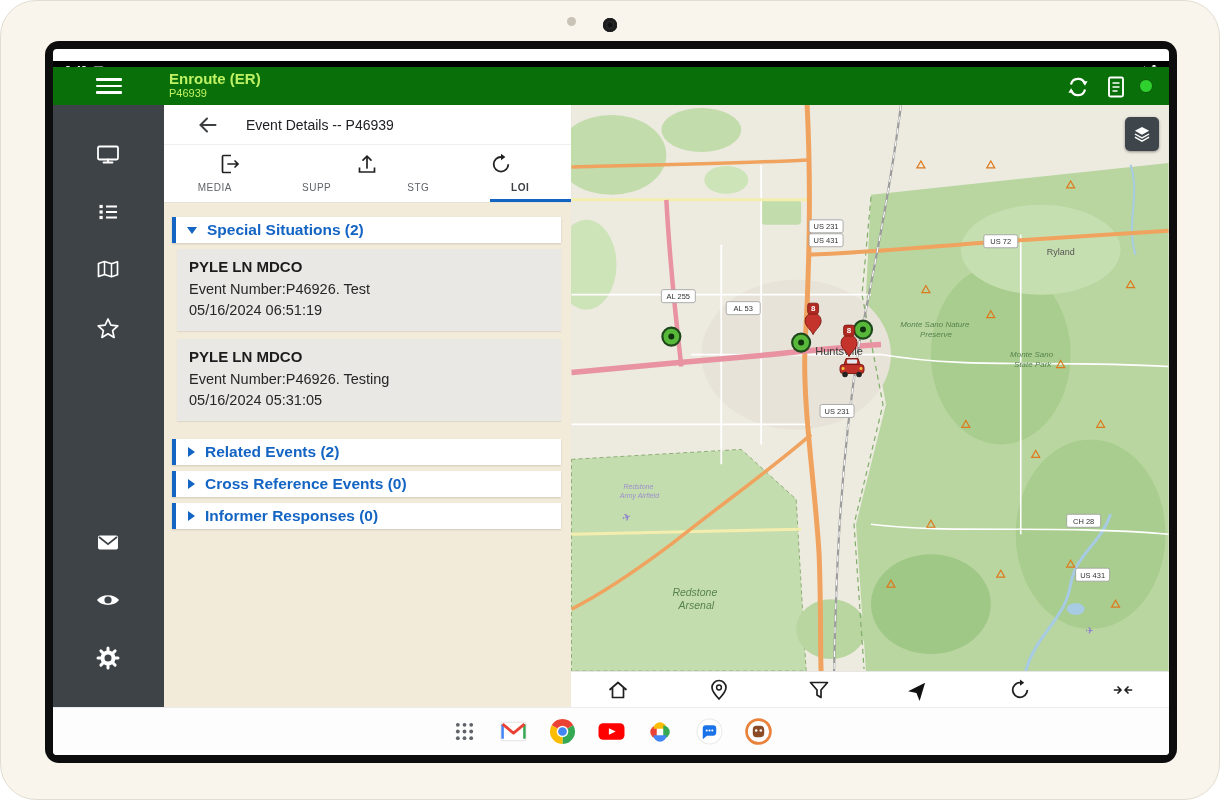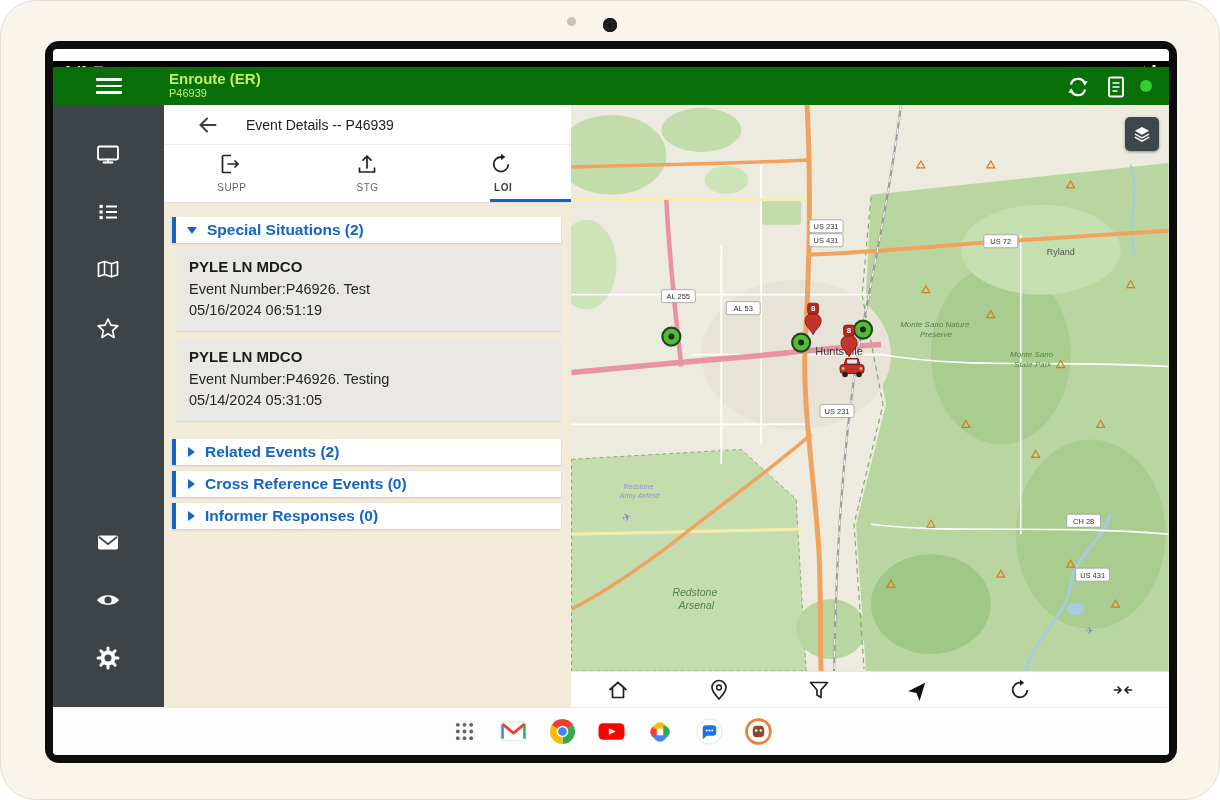--- a/index.html
+++ b/index.html
@@ -157,20 +157,21 @@
             <path d="M11,12 H21 M18,9 L21,12 L18,15" stroke="#222" stroke-width="1.7" fill="none" stroke-linecap="round"></path>
           </svg>
           <svg class="tab-ico" style="left:191px" viewBox="0 0 24 24">
             <path d="M12,16 V4.5 M8,8.2 L12,4.2 L16,8.2" stroke="#222" stroke-width="1.7" fill="none" stroke-linecap="round"></path>
             <path d="M4.5,15.5 V20 H19.5 V15.5" stroke="#222" stroke-width="1.7" fill="none"></path>
           </svg>
           <svg class="tab-ico" style="left:325px" viewBox="0 0 24 24">
             <path d="M12,5 A7.3,7.3 0 1 0 19.3,12.3" stroke="#222" stroke-width="1.8" fill="none"></path>
             <path d="M12,1.8 L16.4,5 L12,8.2 Z" fill="#222"></path>
           </svg>
+          <div class="tab">MEDIA</div>
           <div class="tab">SUPP</div>
           <div class="tab">STG</div>
           <div class="tab active">LOI</div>
           <div class="tab-underline"></div>
         </div>
 
         <div class="p-sections">
           <div class="sec-head">
             <div class="bar"></div>
             <div class="tri-down"></div>
@@ -179,21 +180,21 @@
 
           <div class="item-card">
             <div class="it">PYLE LN MDCO</div>
             <div class="il">Event Number:P46926. Test</div>
             <div class="il">05/16/2024 06:51:19</div>
           </div>
 
           <div class="item-card">
             <div class="it">PYLE LN MDCO</div>
             <div class="il">Event Number:P46926. Testing</div>
-            <div class="il">05/14/2024 05:31:05</div>
+            <div class="il">05/16/2024 05:31:05</div>
           </div>
 
           <div class="sec-gap"></div>
 
           <div class="sec-head">
             <div class="bar"></div>
             <div class="tri-right"></div>
             <span class="sec-title">Related Events (2)</span>
           </div>
           <div class="sec-head">

